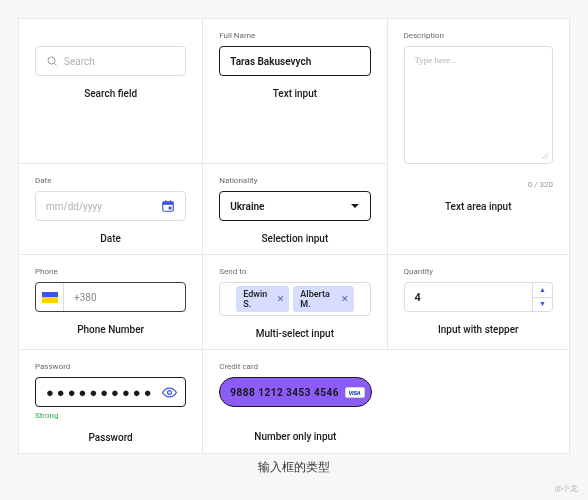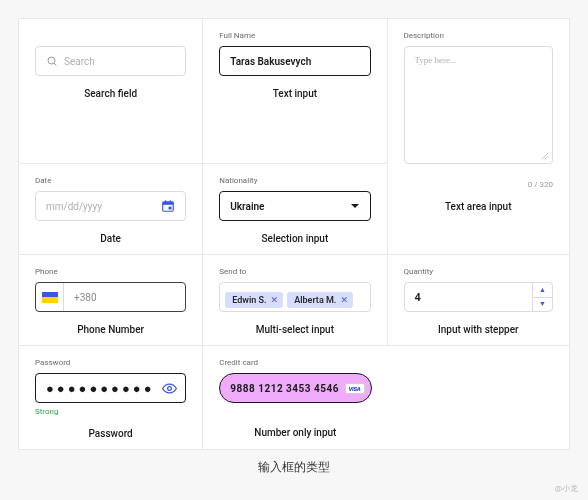--- a/index.html
+++ b/index.html
@@ -22,33 +22,33 @@
 .chev { margin-left: auto; }
 .textarea { border: 1px solid #dcdcdc; border-radius: 4px; height: 118px; padding: 8px 10px; font-size: 9px; color: #b0b0b0; position: relative; font-family: Liberation Serif, serif; }
 .ta-resize { position: absolute; right: 3px; bottom: 3px; width: 8px; height: 8px; }
 .charcount { font-size: 8px; color: #999; text-align: right; margin-top: 4px; }
 .phone-box { display: flex; border: 1px solid #404040; border-radius: 4px; height: 30px; overflow: hidden; }
 .flag { width: 28px; display: flex; align-items: center; justify-content: center; border-right: 1px solid #dcdcdc; }
 .flag-rect { width: 16px; height: 11px; display: flex; flex-direction: column; }
 .flag-top { flex: 1; background: #3a56e4; }
 .flag-bot { flex: 1; background: #ffd500; }
 .phone-val { flex: 1; display: flex; align-items: center; padding: 0 10px; font-size: 10px; color: #8a8a8a; }
-.chips-box { border: 1px solid #dcdcdc; border-radius: 4px; min-height: 30px; display: flex; align-items: flex-end; padding: 3px 5px; gap: 4px; }
+.chips-box { border: 1px solid #dcdcdc; border-radius: 4px; min-height: 30px; display: flex; align-items: flex-start; padding: 3px 16px; gap: 4px; }
 .chip { background: #d6ddff; border-radius: 3px; padding: 3px 5px 3px 7px; font-size: 9px; color: #2a2a2a; font-weight: 600; display: flex; align-items: center; gap: 4px; }
 .chip-x { font-size: 9px; color: #4a5acc; font-weight: 400; cursor: pointer; }
 .stepper { display: flex; border: 1px solid #dcdcdc; border-radius: 4px; height: 30px; overflow: hidden; }
 .stepper-val { flex: 1; display: flex; align-items: center; padding: 0 10px; font-size: 11px; font-weight: 600; color: #1a1a1a; }
 .stepper-btns { width: 20px; display: flex; flex-direction: column; border-left: 1px solid #dcdcdc; }
 .stepper-btn { flex: 1; display: flex; align-items: center; justify-content: center; font-size: 7px; color: #3a56e4; cursor: pointer; }
 .stepper-btn:first-child { border-bottom: 1px solid #dcdcdc; }
 .pwd-box { border: 1px solid #1a1a1a; border-radius: 4px; height: 30px; display: flex; align-items: center; padding: 0 8px 0 10px; justify-content: space-between; }
 .dots { font-size: 13px; letter-spacing: 3px; color: #1a1a1a; font-weight: 900; }
 .eye { width: 15px; height: 15px; }
 .strength { font-size: 8px; color: #2fa84f; margin-top: 4px; }
-.cc-box { border: 1px solid #1a1a1a; background: #f0abfc; border-radius: 15px; height: 30px; display: flex; align-items: center; padding: 0 6px 0 10px; justify-content: space-between; }
+.cc-box { border: 1px solid #1a1a1a; background: #8b5cf6; border-radius: 15px; height: 30px; display: flex; align-items: center; padding: 0 6px 0 10px; justify-content: space-between; }
 .cc-num { font-size: 10px; font-weight: 700; letter-spacing: 0.5px; color: #1a1a1a; }
 .visa-badge { background: #fff; border: 1px solid #d0d0d0; border-radius: 2px; padding: 1px 3px; font-size: 6px; font-weight: 800; font-style: italic; color: #1a3dc9; letter-spacing: -0.3px; }
 .color-box { display: flex; border: 1px solid #dcdcdc; border-radius: 4px; height: 30px; overflow: hidden; }
 .swatch { flex: 1; margin: 4px; border-radius: 2px; }
 .picker-btn { width: 26px; display: flex; align-items: center; justify-content: center; border-left: 1px solid #dcdcdc; }
 .picker-btn svg { width: 14px; height: 14px; }
 .footer-title { position: absolute; bottom: 24px; left: 0; right: 0; text-align: center; font-size: 12px; color: #333; }
 .attribution { position: absolute; bottom: 6px; right: 10px; font-size: 8px; color: #bbb; }
 .row-tall .col-c { padding-bottom: 0; }
 </style>

